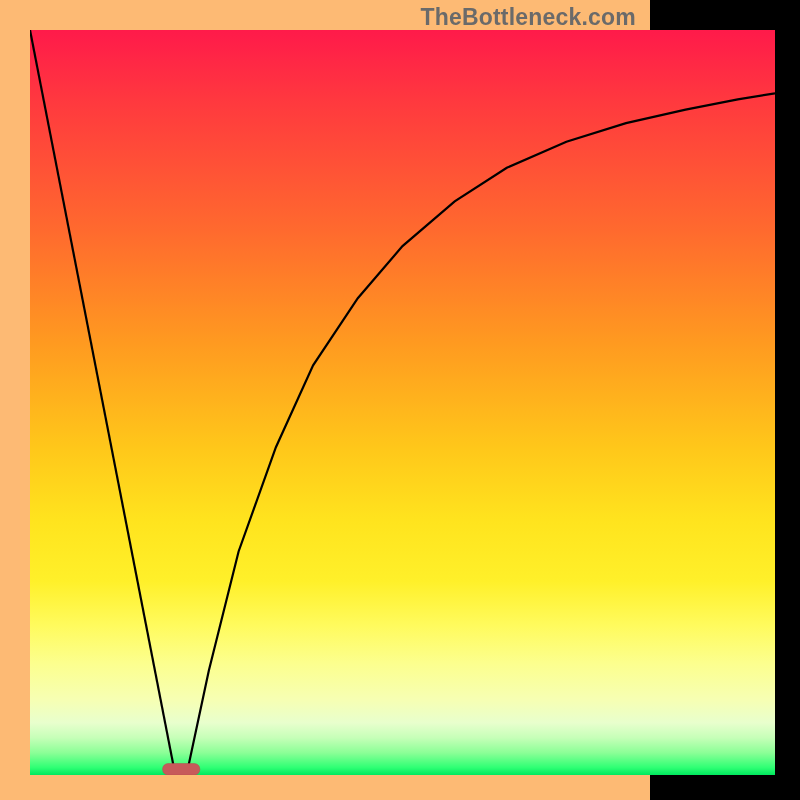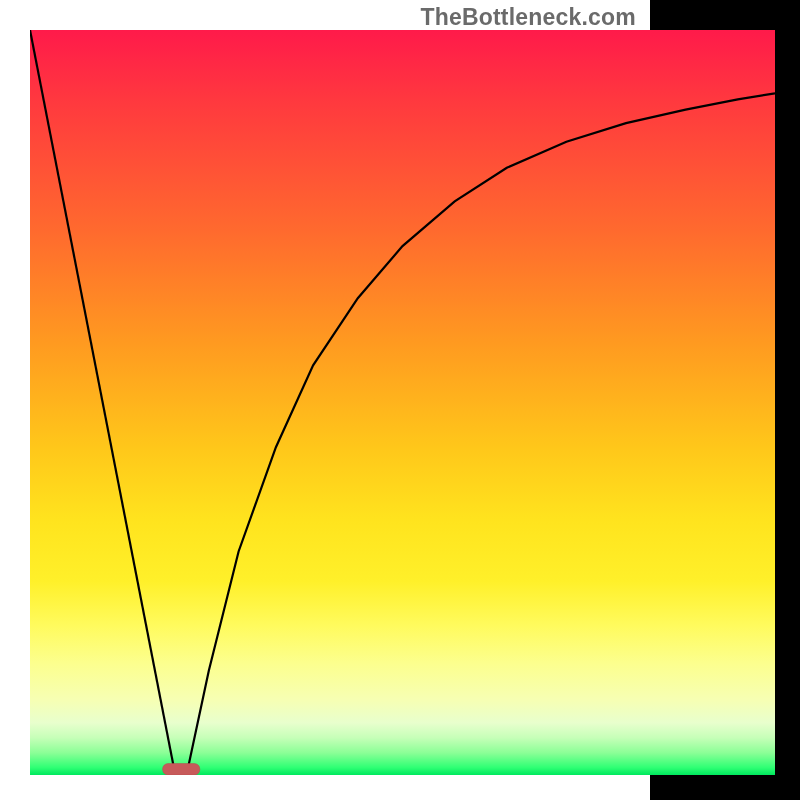--- a/index.html
+++ b/index.html
@@ -10,21 +10,21 @@
     overflow: hidden;
     background: #000;
     font-family: Arial, Helvetica, sans-serif;
   }
   .frame {
     position: absolute;
     left: 0;
     top: 0;
     width: 650px;
     height: 800px;
-    background: #ffffff;
+    background: #fdba74;
   }
   .plot {
     position: absolute;
     left: 30px;
     top: 30px;
     width: 745px;
     height: 745px;
     overflow: hidden;
   }
   .gradient-bg {

